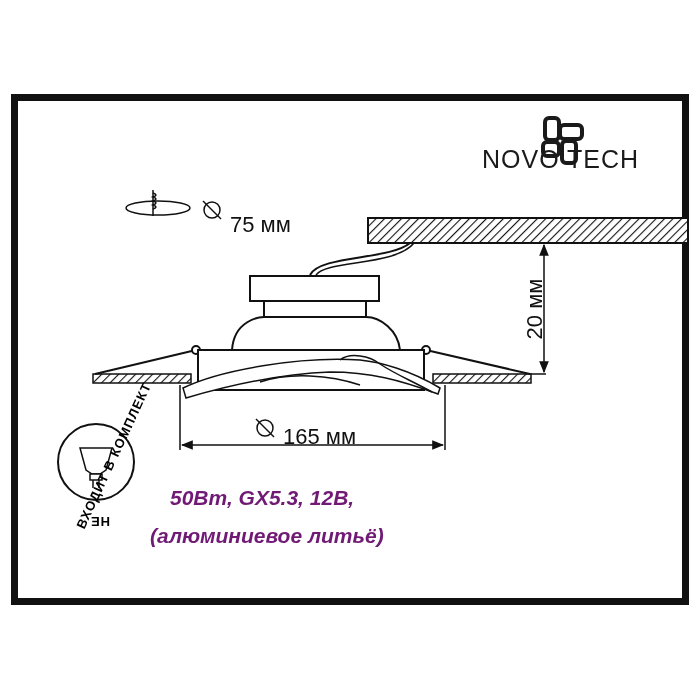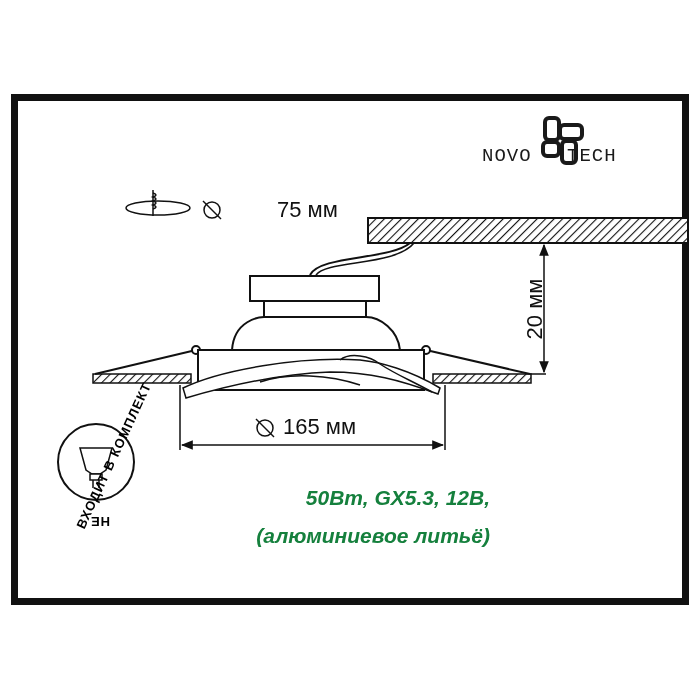--- a/index.html
+++ b/index.html
@@ -1,21 +1,21 @@
 <!DOCTYPE html>
 <html><head>
 <meta charset="utf-8">
 <style>
   html,body{margin:0;padding:0;background:#fff;}
   body{width:700px;height:700px;position:relative;overflow:hidden;font-family:"Liberation Sans",sans-serif;}
   .frame{position:absolute;left:11px;top:94px;width:664px;height:497px;border:7px solid #111;background:#fff;}
   .abs{position:absolute;}
-  .logo-text{font-family:Liberation Mono, monospace;font-size:19px;letter-spacing:1px;color:#1a1a1a;}
+  .logo-text{font-family:Liberation Sans, sans-serif;font-size:25px;letter-spacing:1px;color:#1a1a1a;}
   .dim-text{font-size:22px;color:#111;}
-  .spec{font-weight:bold;font-style:italic;font-size:21px;color:#15803d;text-align:right;}
+  .spec{font-weight:bold;font-style:italic;font-size:21px;color:#701a75;text-align:left;}
   svg{position:absolute;left:0;top:0;}
 </style>
 </head>
 <body>
 
 <div class="frame"></div>
 
 <svg width="700" height="700" viewBox="0 0 700 700">
   <defs>
     <pattern id="hatch" patternUnits="userSpaceOnUse" width="6" height="6" patternTransform="rotate(45)">
@@ -86,22 +86,22 @@
     <rect x="90" y="474" width="12" height="6" fill="#fff" stroke="#111" stroke-width="1.5"></rect>
     <line x1="93" y1="480" x2="93" y2="488" stroke="#111" stroke-width="1.5"></line>
     <line x1="99" y1="480" x2="99" y2="488" stroke="#111" stroke-width="1.5"></line>
     <path id="arcText" d="M96,462 m-52,0 a52,52 0 1,1 104,0 a52,52 0 1,1 -104,0" fill="none"></path>
   </g>
 </svg>
 
 <div class="abs logo-text" style="left:482px;top:145px;">NOVO</div>
 <div class="abs logo-text" style="left:567px;top:145px;">TECH</div>
 
-<div class="abs dim-text" style="left:230px;top:197px;margin-left:47px;">75 мм</div>
-<div class="abs dim-text" style="left:283px;top:414px;">165 мм</div>
+<div class="abs dim-text" style="left:230px;top:212px;">75 мм</div>
+<div class="abs dim-text" style="left:283px;top:424px;">165 мм</div>
 <div class="abs dim-text" style="left:500px;top:296px;transform:rotate(-90deg);transform-origin:center;width:70px;text-align:center;">20 мм</div>
 
 <div class="abs" style="left:28px;top:388px;width:140px;height:150px;">
   <div class="abs" style="left:6px;top:60px;transform:rotate(-65deg);font-weight:bold;font-size:13px;letter-spacing:1px;white-space:nowrap;">ВХОДИТ В КОМПЛЕКТ</div>
   <div class="abs" style="left:62px;top:126px;transform:rotate(180deg);font-weight:bold;font-size:13px;letter-spacing:1px;">НЕ</div>
 </div>
 
 <div class="abs spec" style="left:170px;top:486px;width:320px;">50Вт, GX5.3, 12В,</div>
 <div class="abs spec" style="left:150px;top:524px;width:340px;">(алюминиевое литьё)</div>
 

